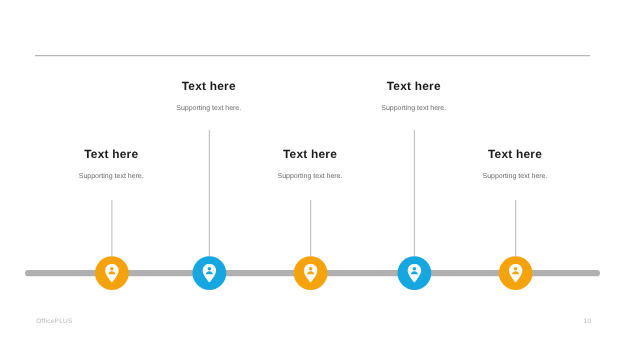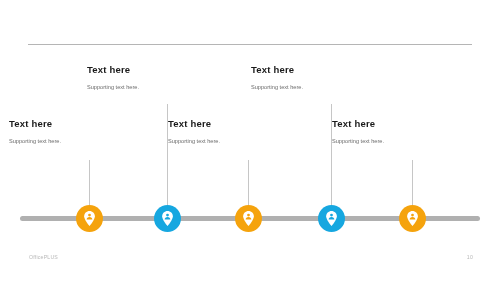--- a/index.html
+++ b/index.html
@@ -57,20 +57,21 @@
     left: -13.5px;
     top: 205px;
     display: flex;
     align-items: center;
     justify-content: center;
   }
   .marker svg { display: block; }
   .label-block {
     position: absolute;
     transform: translateX(-50%);
+    text-align: center;
     width: 160px;
   }
   .title {
     font-size: 9.5px;
     font-weight: bold;
     color: #1a1a1a;
     letter-spacing: 0.2px;
     margin: 0;
     line-height: 12px;
   }

